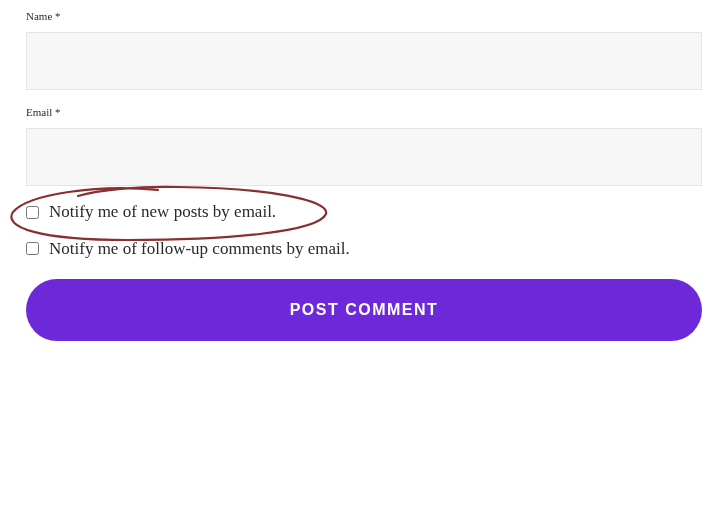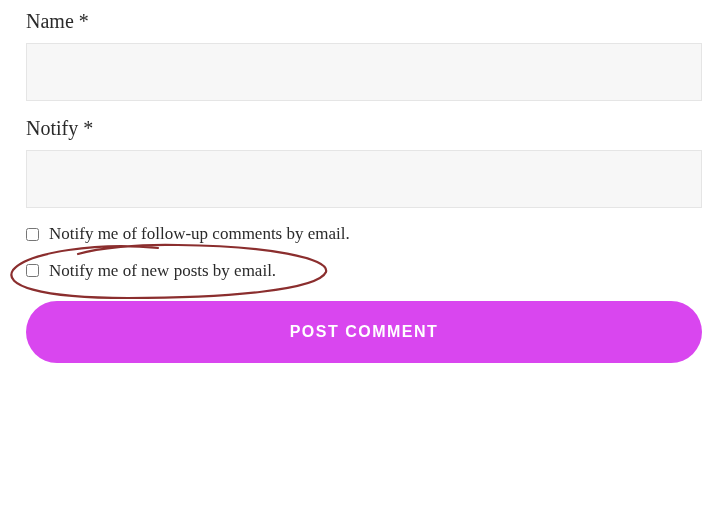--- a/index.html
+++ b/index.html
@@ -12,21 +12,21 @@
       color: #333;
       background: #fff;
       padding: 10px 26px 20px 26px;
       width: 728px;
     }
     .form-group {
       margin-bottom: 16px;
     }
     .form-label {
       display: block;
-      font-size: 20px;
+      font-size: 11px;
       color: #2a2a2a;
       margin-bottom: 10px;
       font-family: Georgia, serif;
     }
     .form-input {
       width: 100%;
       height: 58px;
       border: 1px solid #e5e5e5;
       background: #f7f7f7;
       padding: 10px;
@@ -44,21 +44,21 @@
       vertical-align: middle;
     }
     .checkbox-input {
       vertical-align: middle;
       width: 13px;
       height: 13px;
     }
     .submit-btn {
       display: block;
       width: 100%;
-      background: #d946ef;
+      background: #6d28d9;
       color: #fff;
       border: none;
       border-radius: 50px;
       padding: 22px 0;
       font-size: 16px;
       font-family: Arial, Helvetica, sans-serif;
       font-weight: 600;
       letter-spacing: 1.5px;
       cursor: pointer;
       margin-top: 20px;
@@ -77,33 +77,33 @@
 <body>
 
 <form>
 
   <div class="form-group">
     <label class="form-label">Name *</label>
     <input type="text" class="form-input" style="">
   </div>
 
   <div class="form-group">
-    <label class="form-label">Notify *</label>
+    <label class="form-label">Email *</label>
     <input type="text" class="form-input" style="">
   </div>
 
-
-  <div class="checkbox-group">
-    <input type="checkbox" class="checkbox-input" style="">
-    <span class="checkbox-label">Notify me of follow-up comments by email.</span>
-  </div>
 
   <div class="checkbox-group">
     <svg class="circle-annotation" viewBox="0 0 340 65">
       <path d="M 160 8 C 100 2, 30 12, 15 30 C 5 45, 40 58, 130 58 C 230 58, 320 50, 328 32 C 332 18, 270 6, 180 5 C 140 4, 100 8, 80 14" stroke="#8b2e2e" stroke-width="2.2" fill="none" stroke-linecap="round"></path>
     </svg>
     <input type="checkbox" class="checkbox-input" style="">
     <span class="checkbox-label">Notify me of new posts by email.</span>
   </div>
 
+  <div class="checkbox-group">
+    <input type="checkbox" class="checkbox-input" style="">
+    <span class="checkbox-label">Notify me of follow-up comments by email.</span>
+  </div>
+
   <button type="submit" class="submit-btn">POST COMMENT</button>
 
 </form>
 
 </body></html>

